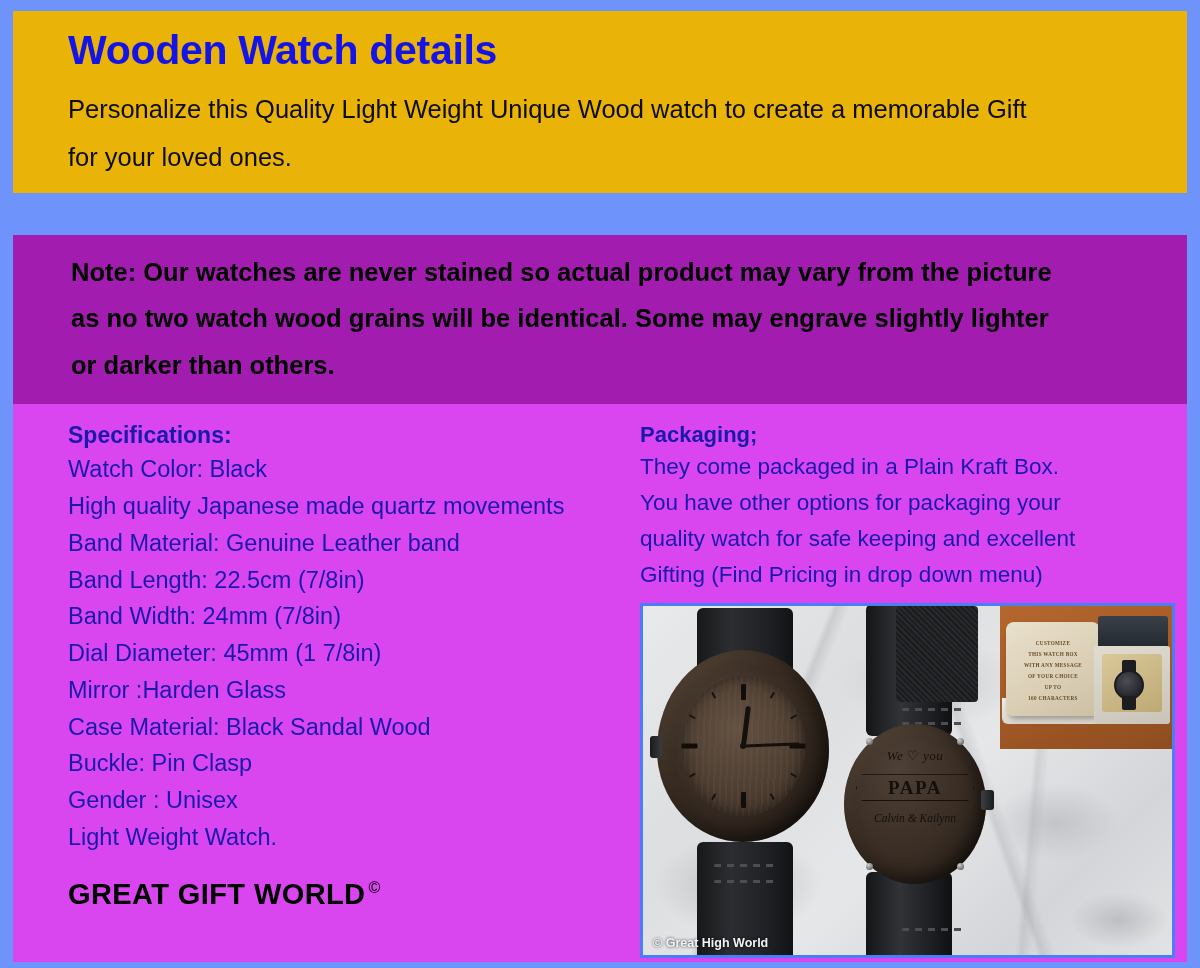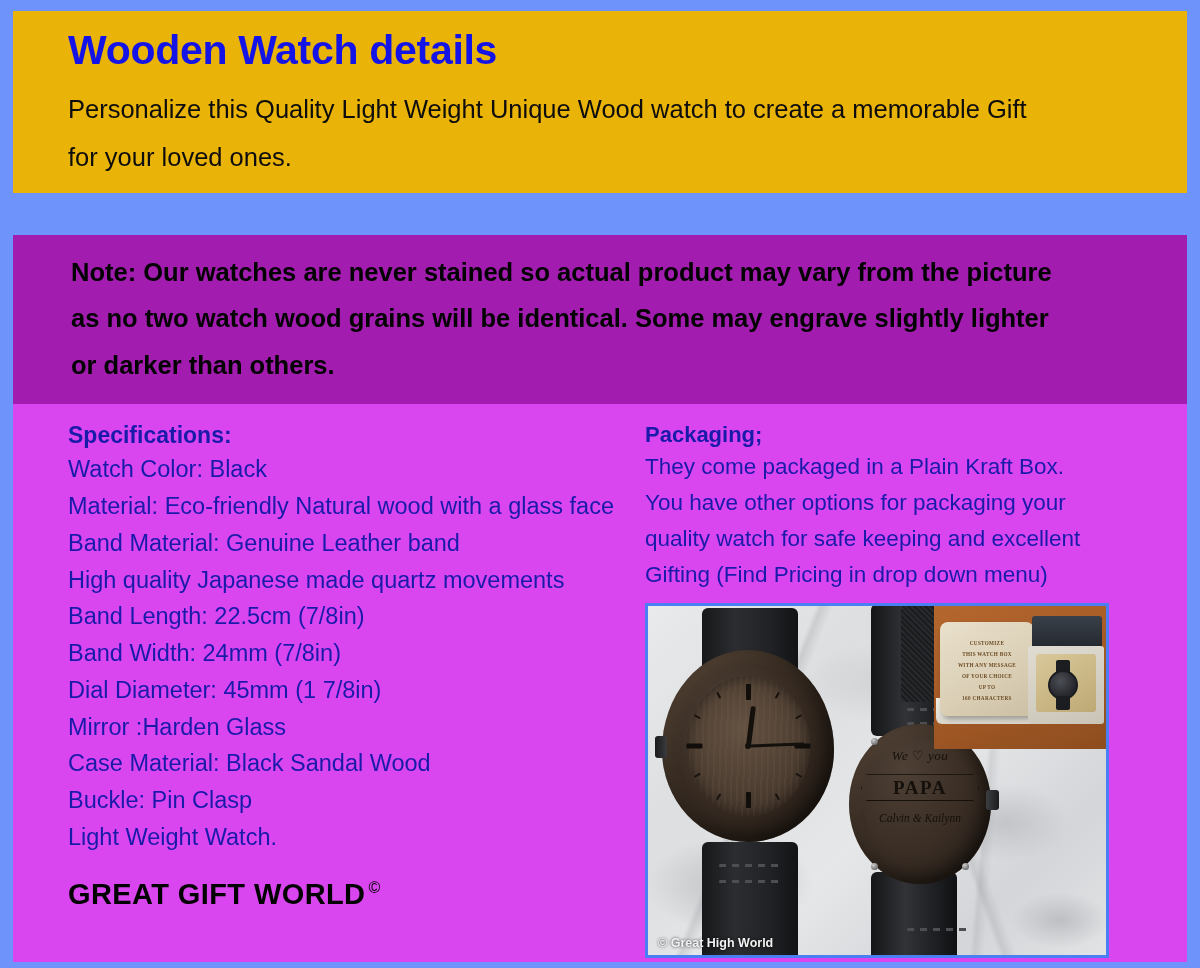--- a/index.html
+++ b/index.html
@@ -96,21 +96,21 @@
     font-size: 16px;
     vertical-align: super;
     font-weight: normal;
     margin-left: 3px;
   }
 
   
   .photo-frame {
     margin-top: 10px;
     border: 3px solid #4a7ef5;
-    width: 464px;
+    width: 535px;
     height: 355px;
     position: relative;
     overflow: hidden;
     background: #cfd2d4;
   }
   .marble {
     position: absolute; inset: 0;
     background:
       radial-gradient(ellipse 120px 70px at 18% 80%, rgba(150,152,155,.45), transparent 70%),
       radial-gradient(ellipse 90px 55px at 78% 62%, rgba(160,162,166,.4), transparent 70%),
@@ -287,29 +287,29 @@
     <p>Note: Our watches are never stained so actual product may vary from the picture</p>
     <p>as no two watch wood grains will be identical. Some may engrave slightly lighter</p>
     <p>or darker than others.</p>
   </div>
 
   <div class="lower">
 
     <div class="col-left">
       <div class="sec-head">Specifications:</div>
       <div class="spec">Watch Color: Black</div>
-      <div class="spec">Material: Eco-friendly Natural wood with a glass face</div>
+      <div class="spec">High quality Japanese made quartz movements</div>
       <div class="spec">Band Material: Genuine Leather band</div>
-      <div class="spec">High quality Japanese made quartz movements</div>
       <div class="spec">Band Length: 22.5cm (7/8in)</div>
       <div class="spec">Band Width: 24mm (7/8in)</div>
       <div class="spec">Dial Diameter: 45mm (1 7/8in)</div>
       <div class="spec">Mirror :Harden Glass</div>
       <div class="spec">Case Material: Black Sandal Wood</div>
       <div class="spec">Buckle: Pin Clasp</div>
+      <div class="spec">Gender : Unisex</div>
       <div class="spec">Light Weight Watch.</div>
       <div class="brand">
         <span>GREAT GIFT WORLD</span><span class="cmark">©</span>
       </div>
     </div>
 
     <div class="col-right">
       <div class="sec-head pack">Packaging;</div>
       <div class="pack-line">They come packaged in a Plain Kraft Box.</div>
       <div class="pack-line">You have other options for packaging your</div>

